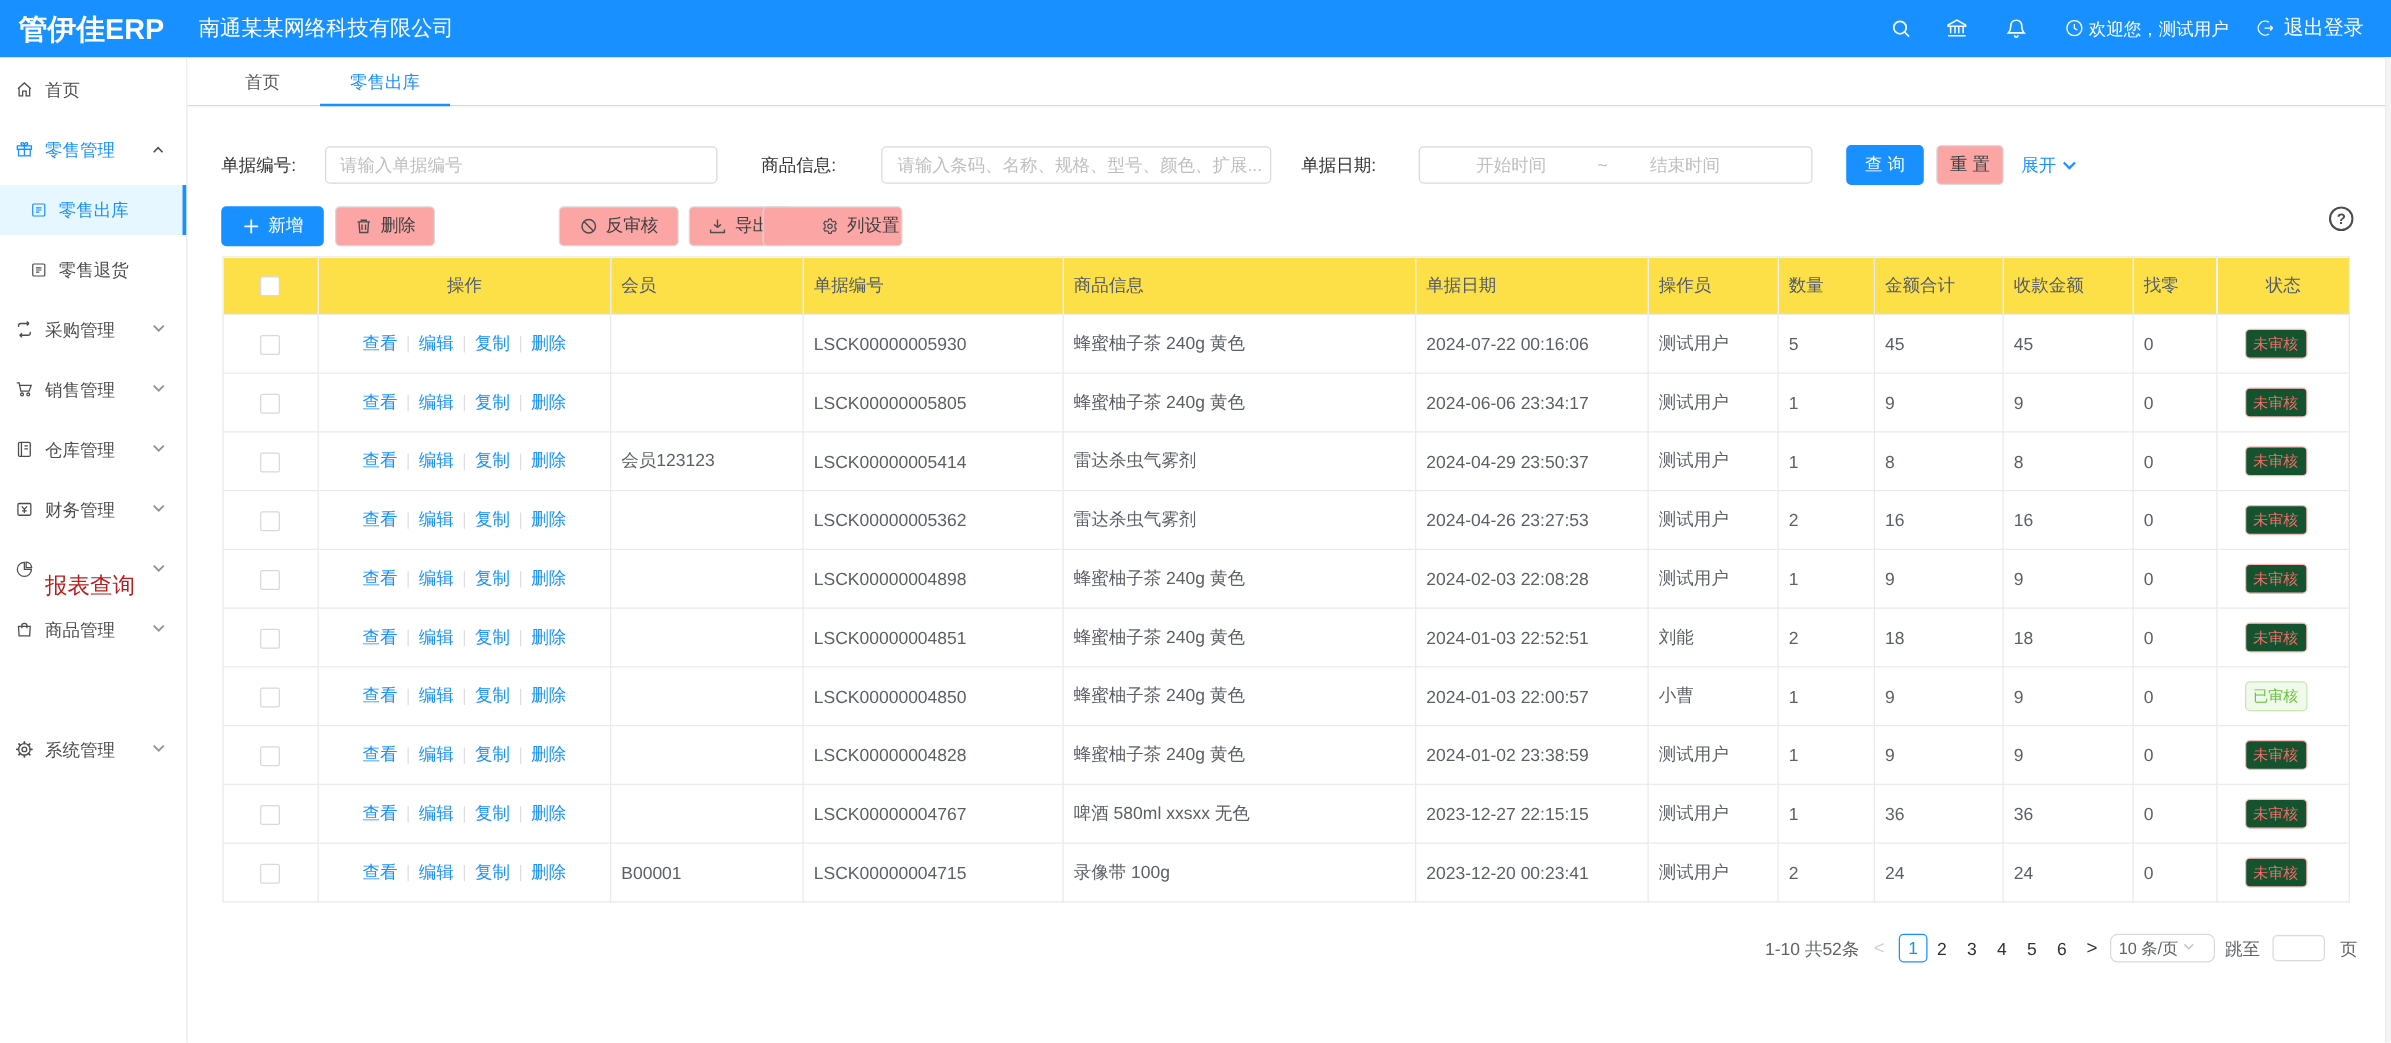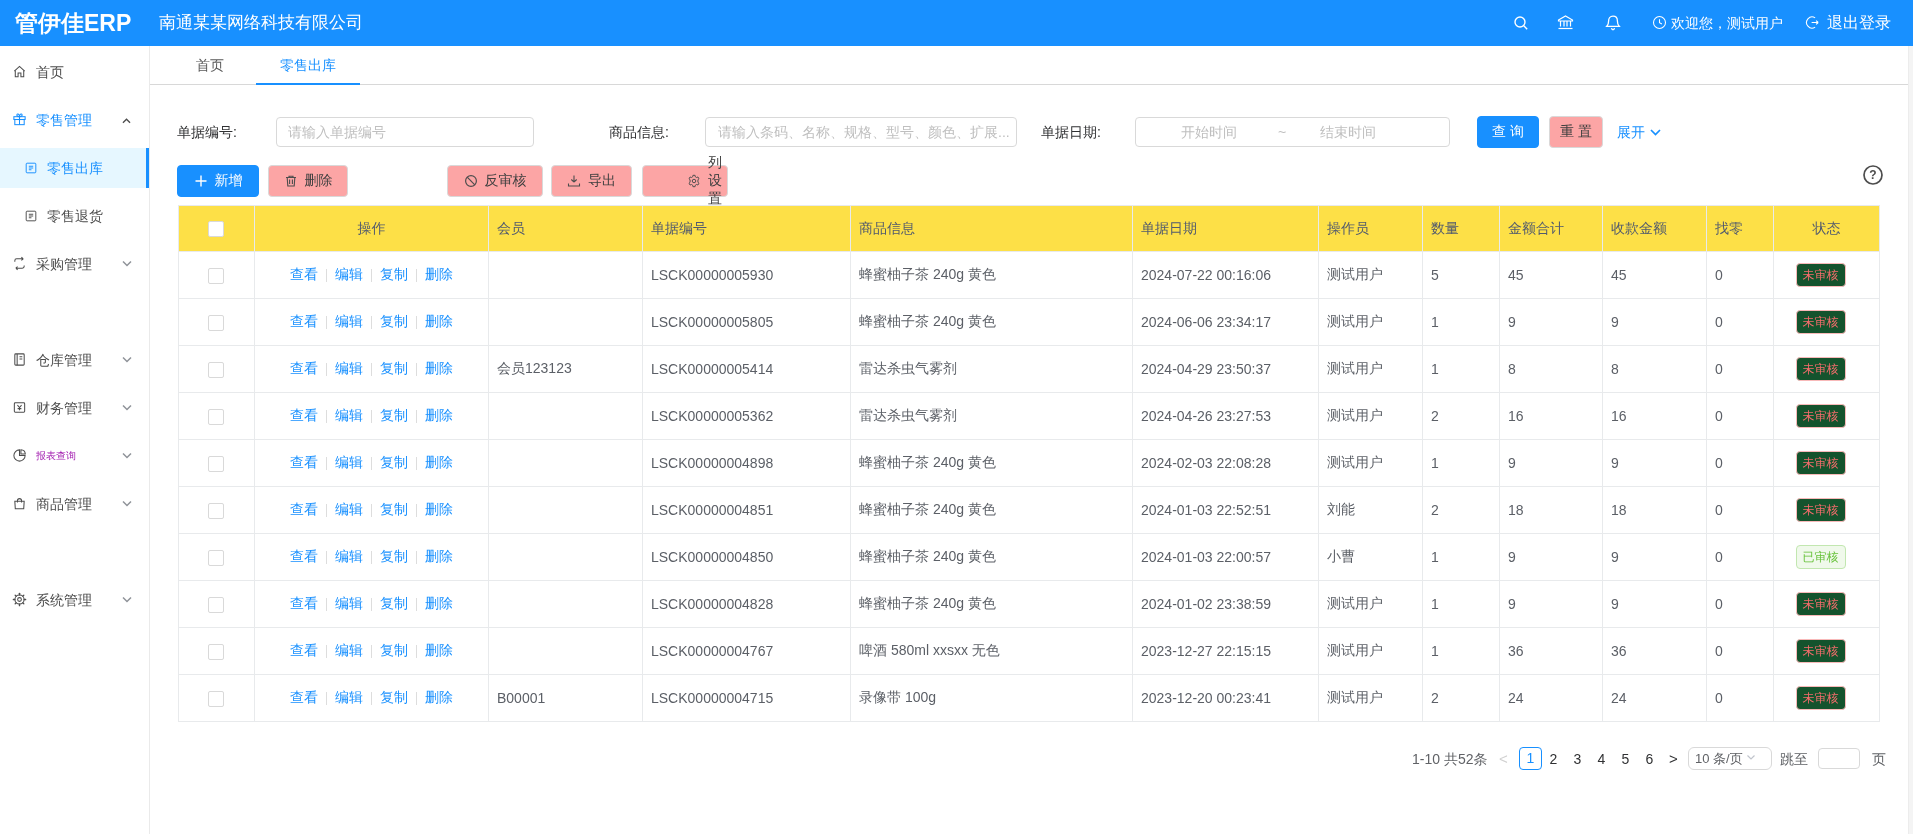--- a/index.html
+++ b/index.html
@@ -96,20 +96,31 @@
 <div style="position:absolute;left:0;top:194px;width:126px;height:48px;">
       <span style="position:absolute;left:12px;top:16px;"><svg width="15" height="15" viewBox="0 0 16 16">
           <path d="M3 6 V5 A2 2 0 0 1 5 3 H12 M12 3 L10 1.3 M12 3 L10 4.7" stroke="#4d4d4d" fill="none" stroke-width="1.1"></path>
           <path d="M13 10 V11 A2 2 0 0 1 11 13 H4 M4 13 L6 11.3 M4 13 L6 14.7" stroke="#4d4d4d" fill="none" stroke-width="1.1"></path>
         </svg></span>
       <span style="position:absolute;left:36px;top:0;line-height:48px;font-size:14px;color:#4d4d4d;">采购管理</span>
       <span style="position:absolute;left:122px;top:14px;"><svg width="10" height="9" viewBox="0 0 10 9">
           <path d="M1 2.5 L5 6.5 L9 2.5" stroke="#8f9399" fill="none" stroke-width="1.5"></path>
         </svg></span>
     </div>
+<div style="position:absolute;left:0;top:242px;width:150px;height:48px;">
+      <span style="position:absolute;left:12px;top:16px;"><svg width="15" height="15" viewBox="0 0 16 16">
+          <path d="M1.5 2.5 H3.5 L5 9.5 H12 L13.8 4.5 H4" stroke="#4d4d4d" fill="none" stroke-width="1.1"></path>
+          <circle cx="6" cy="12.3" r="1.2" stroke="#4d4d4d" fill="none" stroke-width="1.1"></circle>
+          <circle cx="11.3" cy="12.3" r="1.2" stroke="#4d4d4d" fill="none" stroke-width="1.1"></circle>
+        </svg></span>
+      <span style="position:absolute;left:36px;top:0;line-height:48px;font-size:14px;color:#4d4d4d;">销售管理</span>
+      <span style="position:absolute;left:122px;top:14px;"><svg width="10" height="9" viewBox="0 0 10 9">
+          <path d="M1 2.5 L5 6.5 L9 2.5" stroke="#8f9399" fill="none" stroke-width="1.5"></path>
+        </svg></span>
+    </div>
 <div style="position:absolute;left:0;top:290px;width:150px;height:48px;">
       <span style="position:absolute;left:12px;top:16px;"><svg width="15" height="15" viewBox="0 0 16 16">
           <rect x="3" y="2" width="10" height="12" rx="1" stroke="#4d4d4d" fill="none" stroke-width="1.1"></rect>
           <path d="M5.5 2 V14 M8 5 H11 M8 7.5 H11" stroke="#4d4d4d" fill="none" stroke-width="1.1"></path>
         </svg></span>
       <span style="position:absolute;left:36px;top:0;line-height:48px;font-size:14px;color:#4d4d4d;">仓库管理</span>
       <span style="position:absolute;left:122px;top:14px;"><svg width="10" height="9" viewBox="0 0 10 9">
           <path d="M1 2.5 L5 6.5 L9 2.5" stroke="#8f9399" fill="none" stroke-width="1.5"></path>
         </svg></span>
     </div>
@@ -121,21 +132,21 @@
       <span style="position:absolute;left:36px;top:0;line-height:48px;font-size:14px;color:#4d4d4d;">财务管理</span>
       <span style="position:absolute;left:122px;top:14px;"><svg width="10" height="9" viewBox="0 0 10 9">
           <path d="M1 2.5 L5 6.5 L9 2.5" stroke="#8f9399" fill="none" stroke-width="1.5"></path>
         </svg></span>
     </div>
 <div style="position:absolute;left:0;top:386px;width:150px;height:48px;">
       <span style="position:absolute;left:12px;top:16px;"><svg width="15" height="15" viewBox="0 0 16 16">
           <path d="M8 2 A6 6 0 1 0 14 8 H8 Z" stroke="#4d4d4d" fill="none" stroke-width="1.1"></path>
           <path d="M9.5 1.8 A5 5 0 0 1 14.2 6.5 L9.5 6.5 Z" stroke="#4d4d4d" fill="none" stroke-width="1.1"></path>
         </svg></span>
-      <span style="position:absolute;left:36px;top:0;line-height:48px;font-size:10px;color:#a21caf;">报表查询</span>
+      <span style="position:absolute;left:36px;top:12px;line-height:48px;font-size:18px;color:#b91c1c;">报表查询</span>
       <span style="position:absolute;left:122px;top:14px;"><svg width="10" height="9" viewBox="0 0 10 9">
           <path d="M1 2.5 L5 6.5 L9 2.5" stroke="#8f9399" fill="none" stroke-width="1.5"></path>
         </svg></span>
     </div>
 <div style="position:absolute;left:0;top:434px;width:150px;height:48px;">
       <span style="position:absolute;left:12px;top:16px;"><svg width="15" height="15" viewBox="0 0 16 16">
           <path d="M3 5.5 H13 L12.5 13.5 H3.5 Z" stroke="#4d4d4d" fill="none" stroke-width="1.1"></path>
           <path d="M5.8 7 V5 A2.2 2.2 0 0 1 10.2 5 V7" stroke="#4d4d4d" fill="none" stroke-width="1.1"></path>
         </svg></span>
       <span style="position:absolute;left:36px;top:0;line-height:48px;font-size:14px;color:#4d4d4d;">商品管理</span>
@@ -161,21 +172,21 @@
           <path d="M1 2.5 L5 6.5 L9 2.5" stroke="#8f9399" fill="none" stroke-width="1.5"></path>
         </svg></span>
     </div>
 </div>
 <div id="tabs">
   <div class="tab" style="left:30px;width:60px;">首页</div>
   <div class="tab" style="left:106px;width:104px;color:#1890ff;">零售出库<div style="position:absolute;left:0;bottom:0;width:104px;height:2px;background:#1890ff;"></div></div>
 </div>
 
 <span class="lbl" style="left:177px;">单据编号:</span>
-<div class="inp" style="left:276px;top:117px;width:258px;padding-left:11px;">请输入单据编号</div>
+<div class="inp" style="left:260px;top:117px;width:314px;padding-left:11px;">请输入单据编号</div>
 <span class="lbl" style="left:609px;">商品信息:</span>
 <div class="inp" style="left:705px;top:117px;width:312px;padding-left:12px;">请输入条码、名称、规格、型号、颜色、扩展...</div>
 <span class="lbl" style="left:1041px;">单据日期:</span>
 <div class="inp" style="left:1135px;top:117px;width:315px;">
   <span class="abs" style="left:10px;width:126px;text-align:center;">开始时间</span>
   <span class="abs" style="left:140px;width:12px;text-align:center;color:#bfbfbf;">~</span>
   <span class="abs" style="left:149px;width:126px;text-align:center;">结束时间</span>
 </div>
 <div class="btn" style="left:1477px;width:62px;top:116px;background:#1890ff;border-color:#1890ff;color:#fff;gap:0;">查 询</div>
 <div class="btn" style="left:1549px;width:54px;top:116px;gap:0;">重 置</div>
@@ -194,21 +205,21 @@
       <path d="M1.8 7.5 L5.3 11 L12.2 3" stroke="#4d4d4d" stroke-width="1.3" fill="none"></path>
     </svg>审核</div>
 <div class="btn" style="left:447px;width:96px;"><svg width="14" height="14" viewBox="0 0 14 14">
       <circle cx="7" cy="7" r="5.4" stroke="#4d4d4d" stroke-width="1.2" fill="none"></circle>
       <path d="M3.2 3.2 L10.8 10.8" stroke="#4d4d4d" stroke-width="1.2"></path>
     </svg>反审核</div>
 <div class="btn" style="left:551px;width:81px;"><svg width="14" height="14" viewBox="0 0 14 14">
       <path d="M7 1.5 V8 M7 8 L4.3 5.5 M7 8 L9.7 5.5" stroke="#4d4d4d" stroke-width="1.1" fill="none"></path>
       <path d="M1.5 9.5 V12 H12.5 V9.5" stroke="#4d4d4d" stroke-width="1.1" fill="none"></path>
     </svg>导出</div>
-<div class="btn" style="left:642px;width:86px;padding-left:44px;"><svg width="14" height="14" viewBox="0 0 16 16">
+<div class="btn" style="left:610px;width:112px;padding-left:44px;"><svg width="14" height="14" viewBox="0 0 16 16">
       <circle cx="8" cy="8" r="2" stroke="#4d4d4d" stroke-width="1.1" fill="none"></circle>
       <path d="M6.8 1.5 H9.2 L9.5 3.2 A5 5 0 0 1 10.8 4 L12.5 3.4 L13.7 5.5 L12.4 6.6 A5 5 0 0 1 12.4 9.4 L13.7 10.5 L12.5 12.6 L10.8 12 A5 5 0 0 1 9.5 12.8 L9.2 14.5 H6.8 L6.5 12.8 A5 5 0 0 1 5.2 12 L3.5 12.6 L2.3 10.5 L3.6 9.4 A5 5 0 0 1 3.6 6.6 L2.3 5.5 L3.5 3.4 L5.2 4 A5 5 0 0 1 6.5 3.2 Z" stroke="#4d4d4d" stroke-width="1.1" fill="none"></path>
     </svg>列设置</div>
 <span class="abs" style="left:1863px;top:165px;"><svg width="20" height="20" viewBox="0 0 20 20">
       <circle cx="10" cy="10" r="9" stroke="#4d4d4d" stroke-width="1.7" fill="none"></circle>
       <text x="10" y="14.3" text-anchor="middle" font-size="12" font-weight="bold" fill="#4d4d4d" font-family="Liberation Sans">?</text>
     </svg></span>
 
 <table id="tbl">
 <colgroup>

